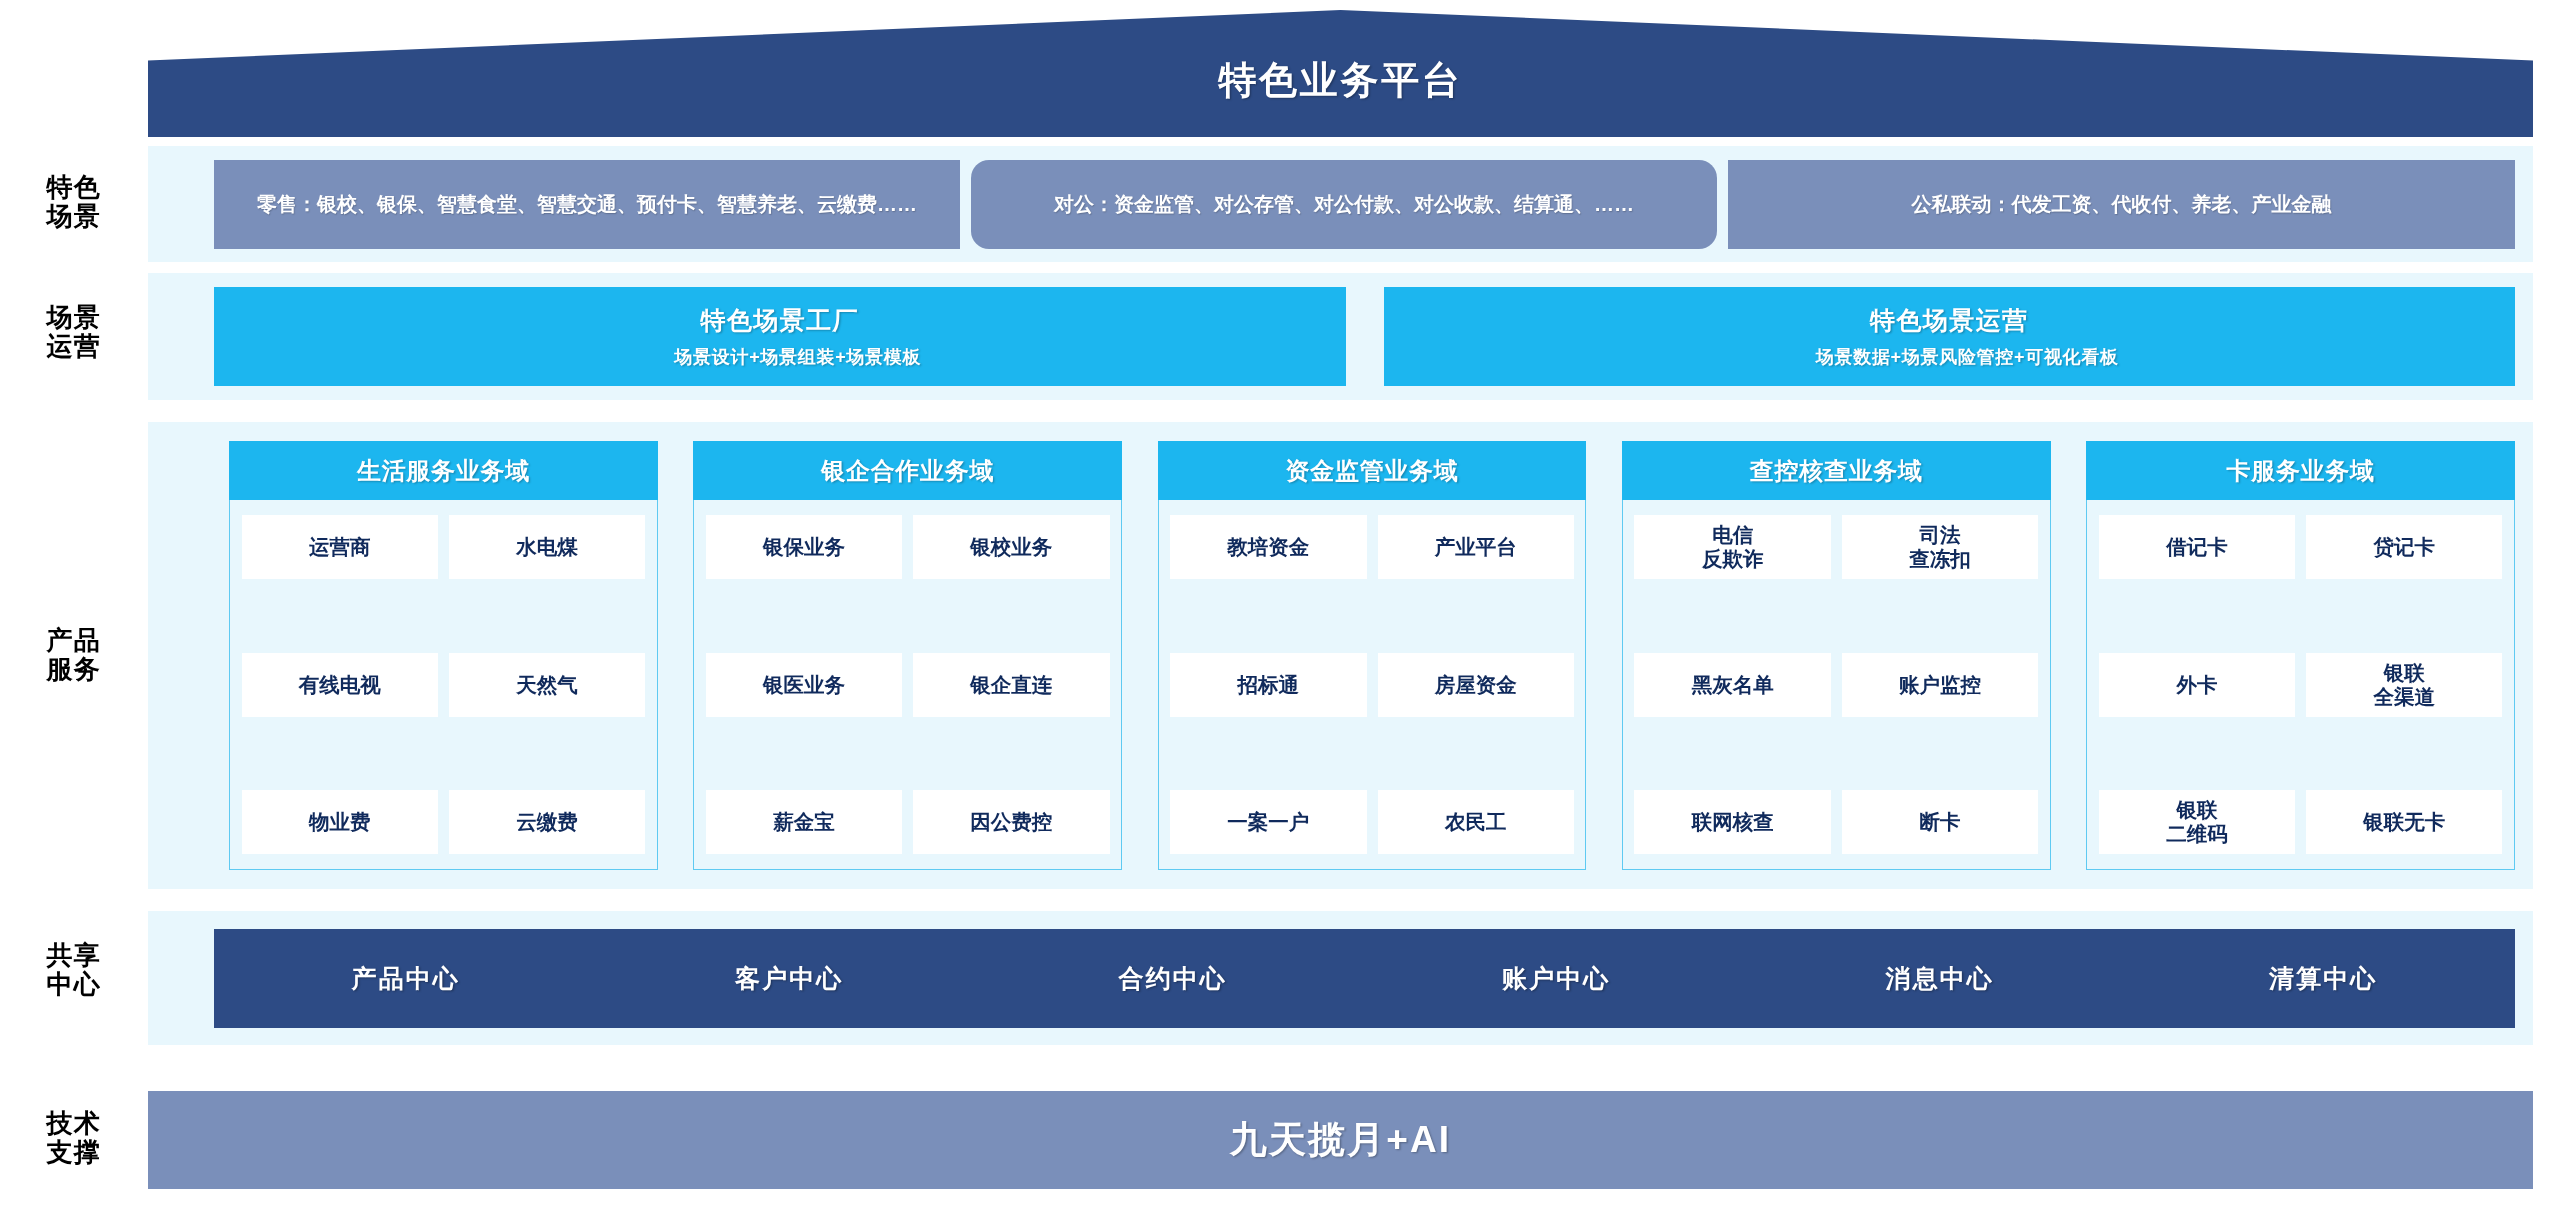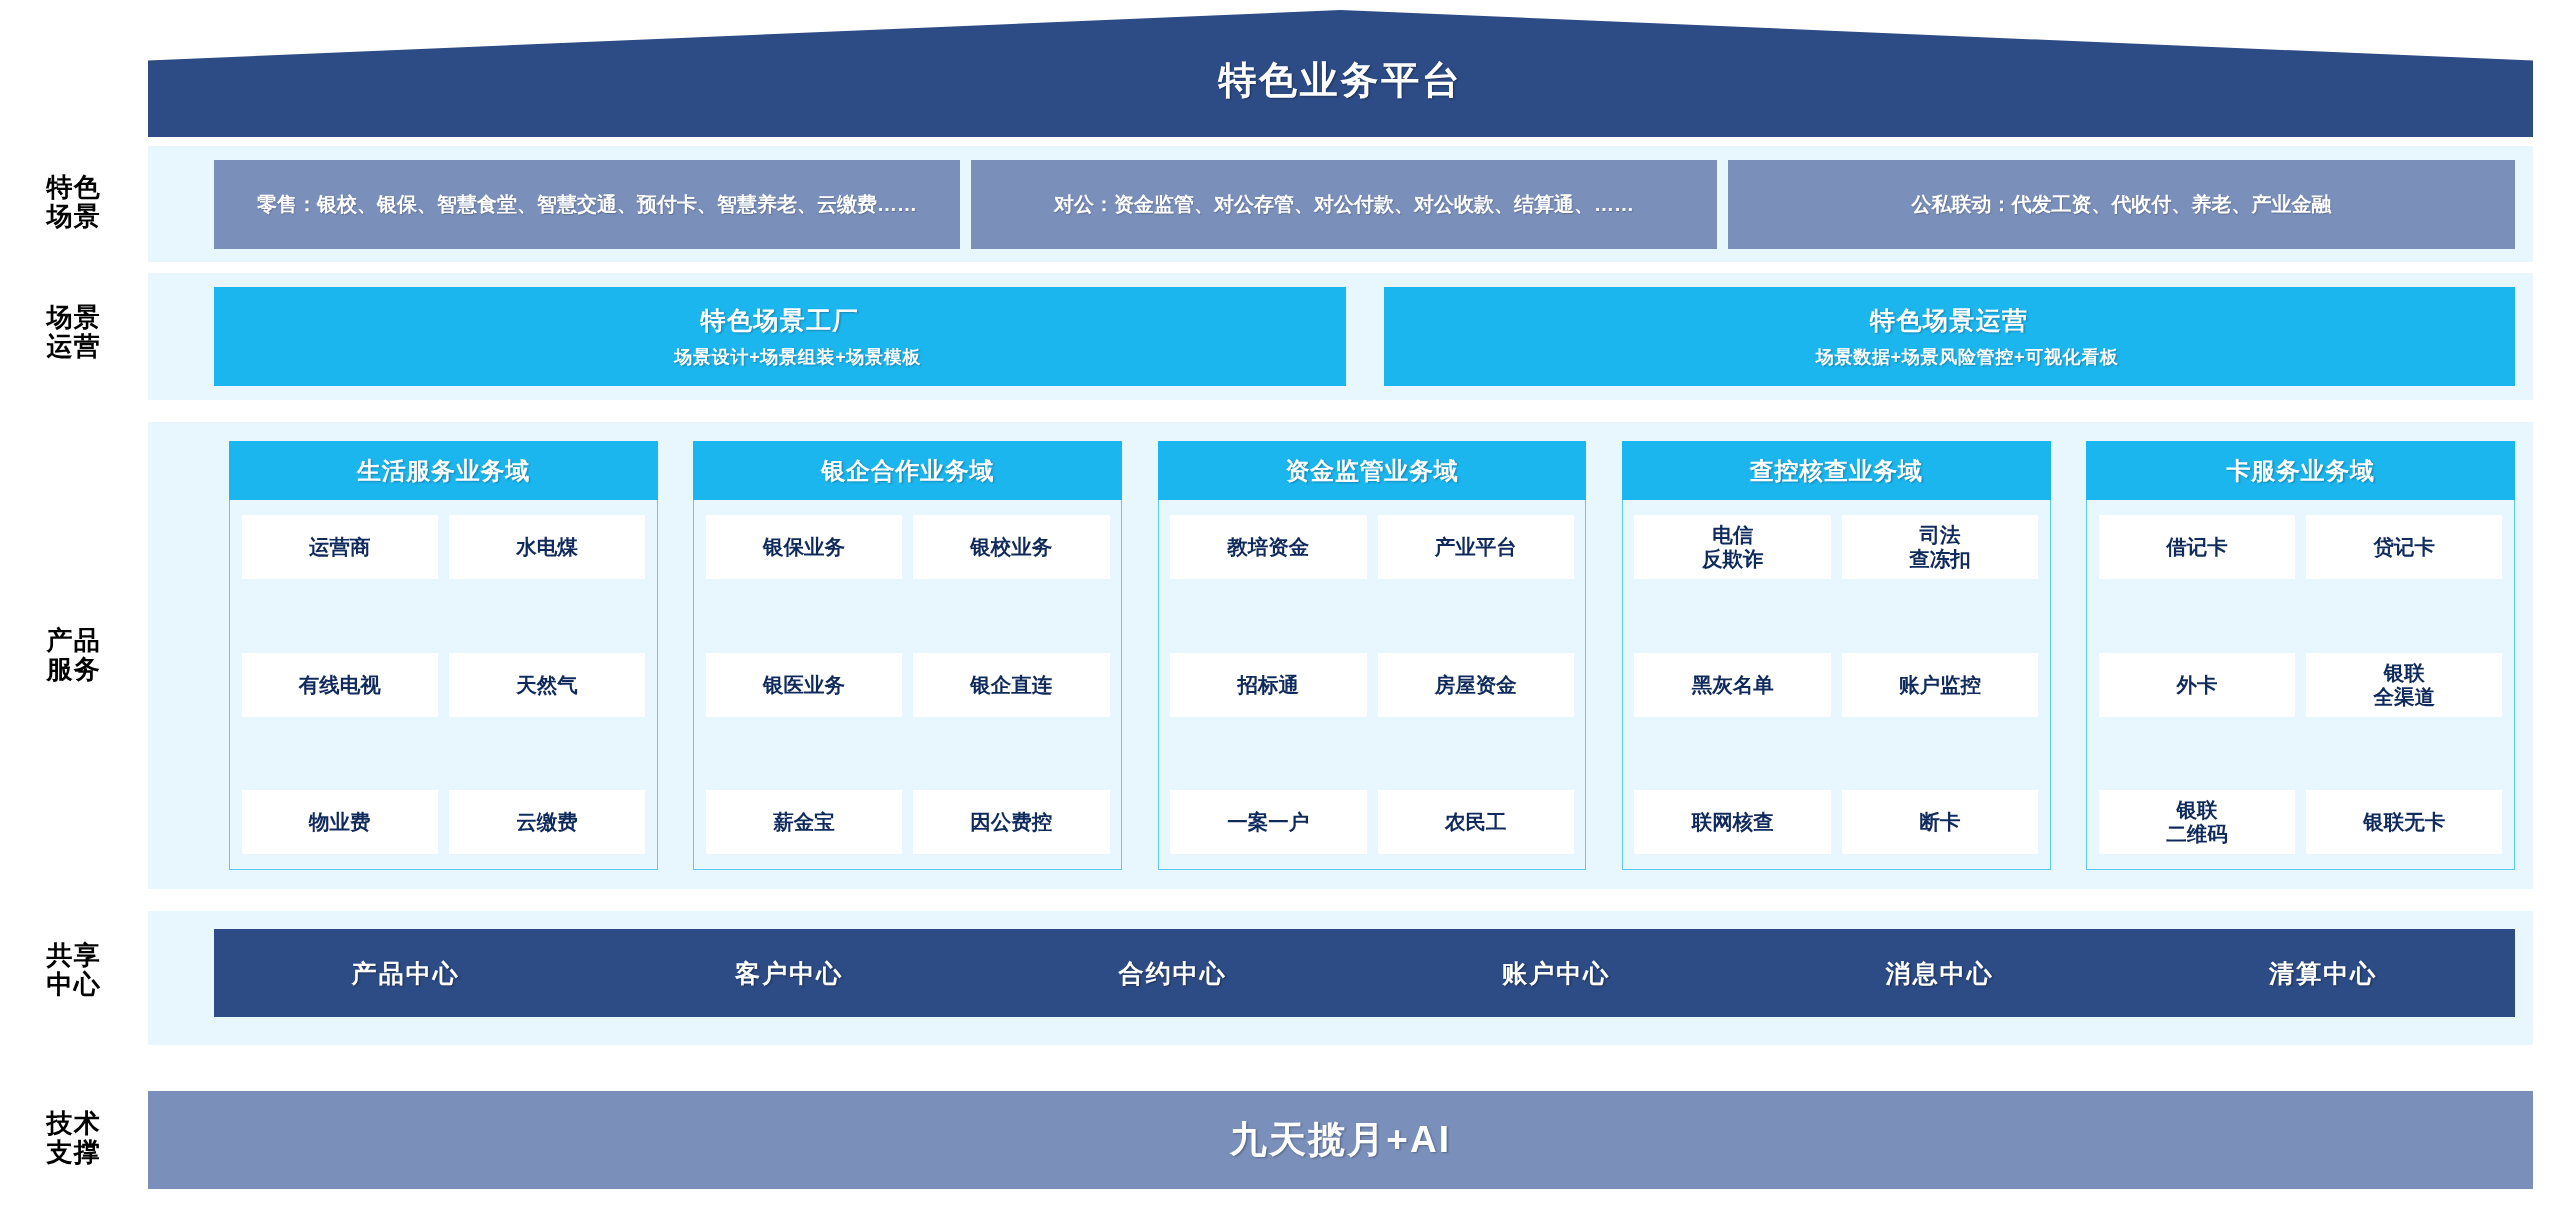--- a/index.html
+++ b/index.html
@@ -37,21 +37,21 @@
 
   
   .band-scenario{top:146px;height:116px;}
   .scen-wrap{position:absolute;left:66px;top:13.7px;right:18px;height:89px;display:flex;gap:11px;}
   .scen-box{
     background:#7a8fba;color:#fff;display:flex;align-items:center;justify-content:center;
     text-align:center;font-size:20px;font-weight:bold;line-height:1.5;padding:4.1px 9.6px;
     box-sizing:border-box;text-shadow:0.7px 0.7px 1.4px rgba(0,0,0,.22);
   }
   .scen-0{flex:0 0 746px;}
-  .scen-1{flex:0 0 746px;}
+  .scen-1{flex:0 0 746px;border-radius:18px;}
   .scen-2{flex:1 1 auto;}
 
   
   .band-ops{top:273px;height:127px;}
   .ops-wrap{position:absolute;left:66px;top:14.4px;right:18px;height:99px;display:flex;gap:38px;}
   .ops-box{
     flex:1 1 0;background:#1cb6ef;color:#fff;
     display:flex;flex-direction:column;align-items:center;justify-content:center;gap:8.2px;
     text-shadow:1.4px 1.4px 2.1px rgba(0,0,0,.25);
   }
@@ -75,21 +75,21 @@
   }
   .domain-row{display:flex;gap:11px;}
   .domain-cell{
     flex:1 1 0;background:#ffffff;color:#102a5c;
     display:flex;align-items:center;justify-content:center;text-align:center;
     height:64px;font-size:20.5px;font-weight:bold;line-height:1.16;white-space:pre-line;
   }
 
   
   .band-shared{top:911px;height:134px;}
-  .shared-wrap{position:absolute;left:66px;top:18px;right:18px;height:88px;display:flex;}
+  .shared-wrap{position:absolute;left:66px;top:18px;right:18px;height:99px;display:flex;}
   .shared-box{
     flex:1 1 0;background:#2d4b85;color:#ffffff;
     display:flex;align-items:center;justify-content:center;
     font-size:25px;font-weight:bold;letter-spacing:2.1px;
     text-shadow:1.4px 1.4px 2.1px rgba(0,0,0,.3);
   }
 
   
   .band-tech{top:1091px;height:98px;background:#7a8fba;}
   .tech-title{

